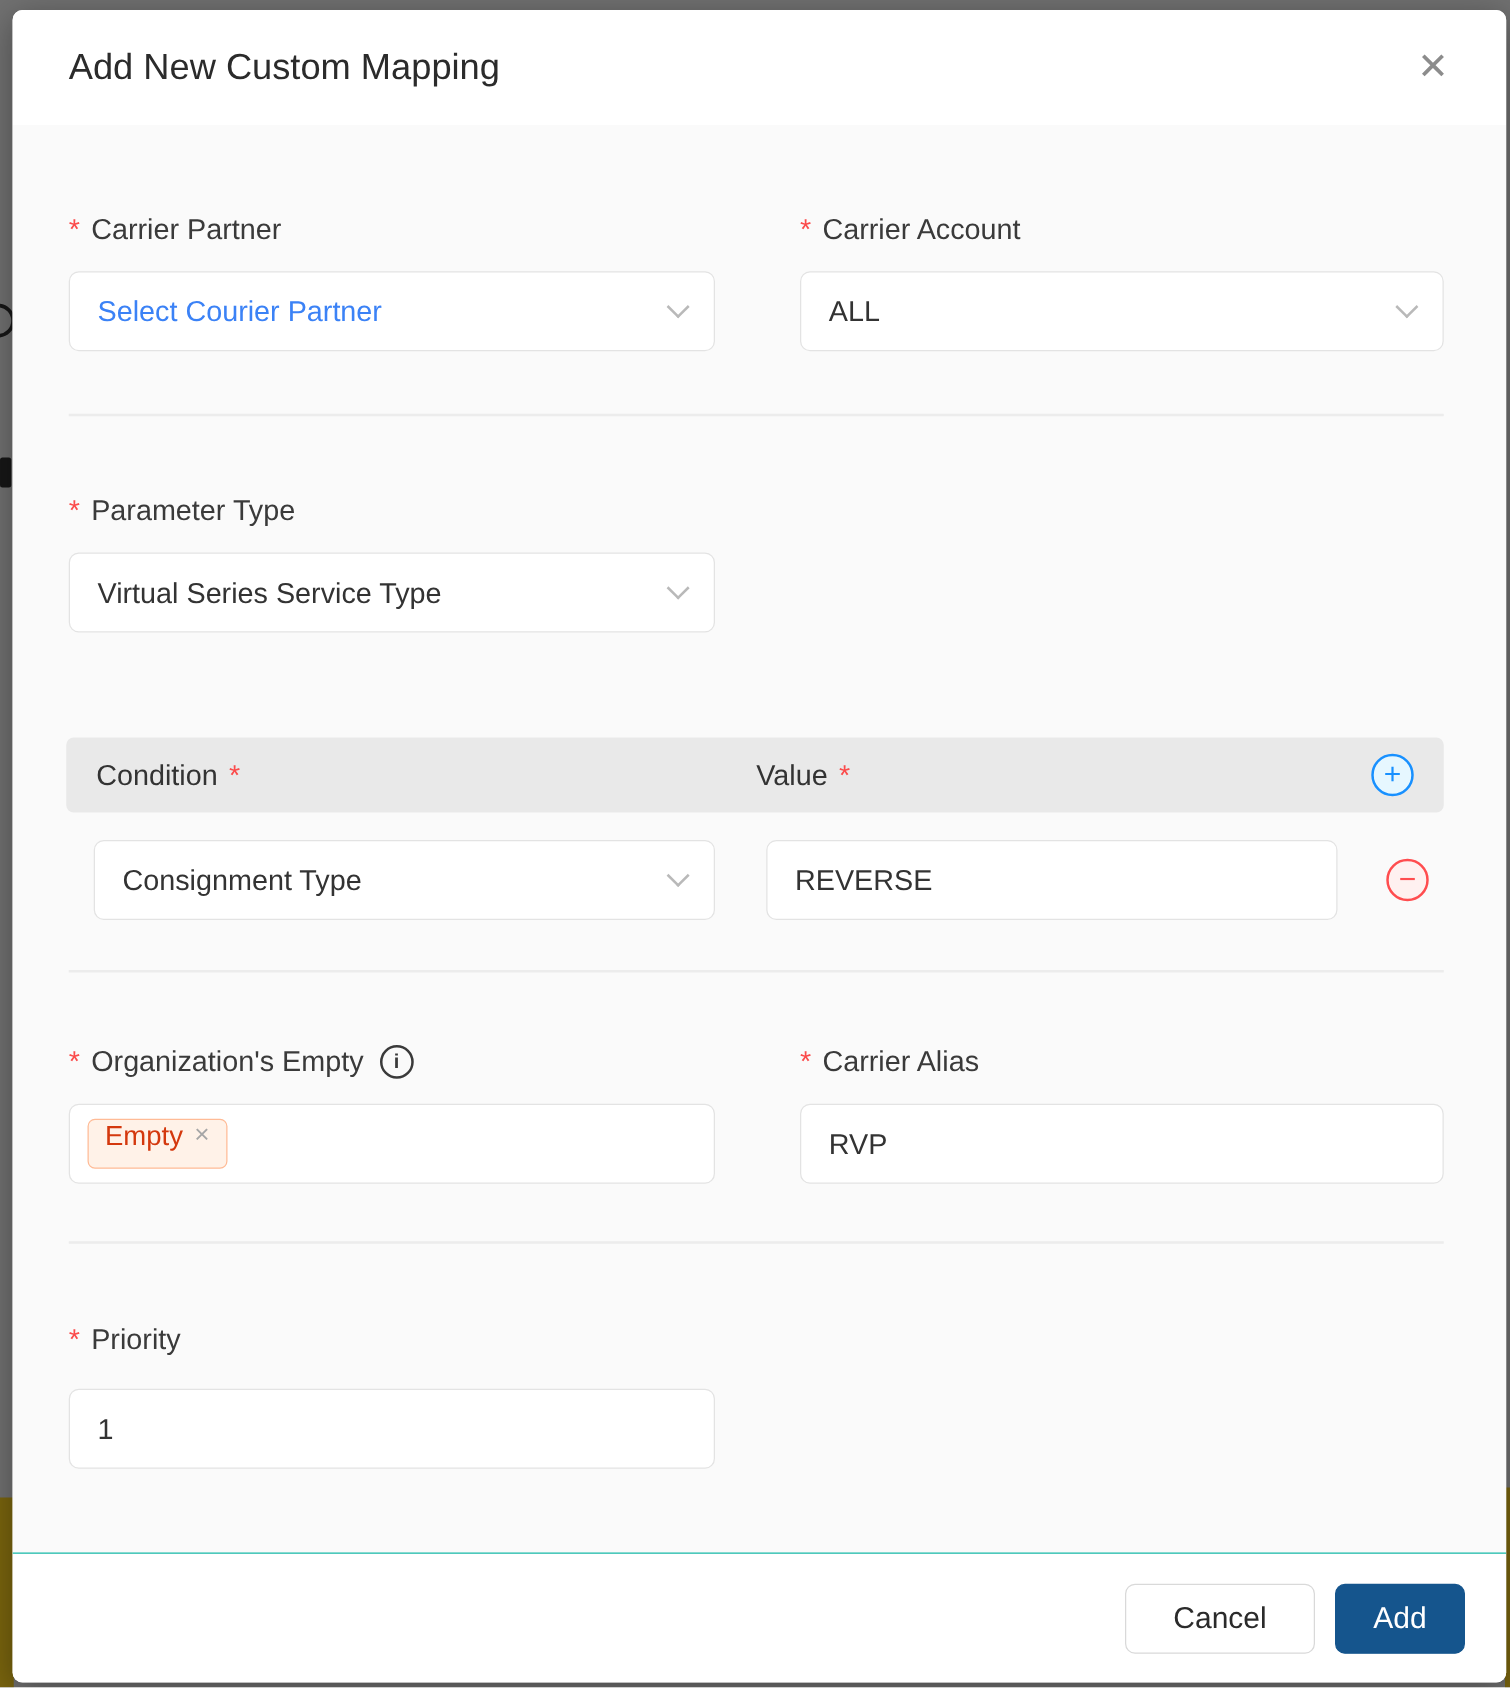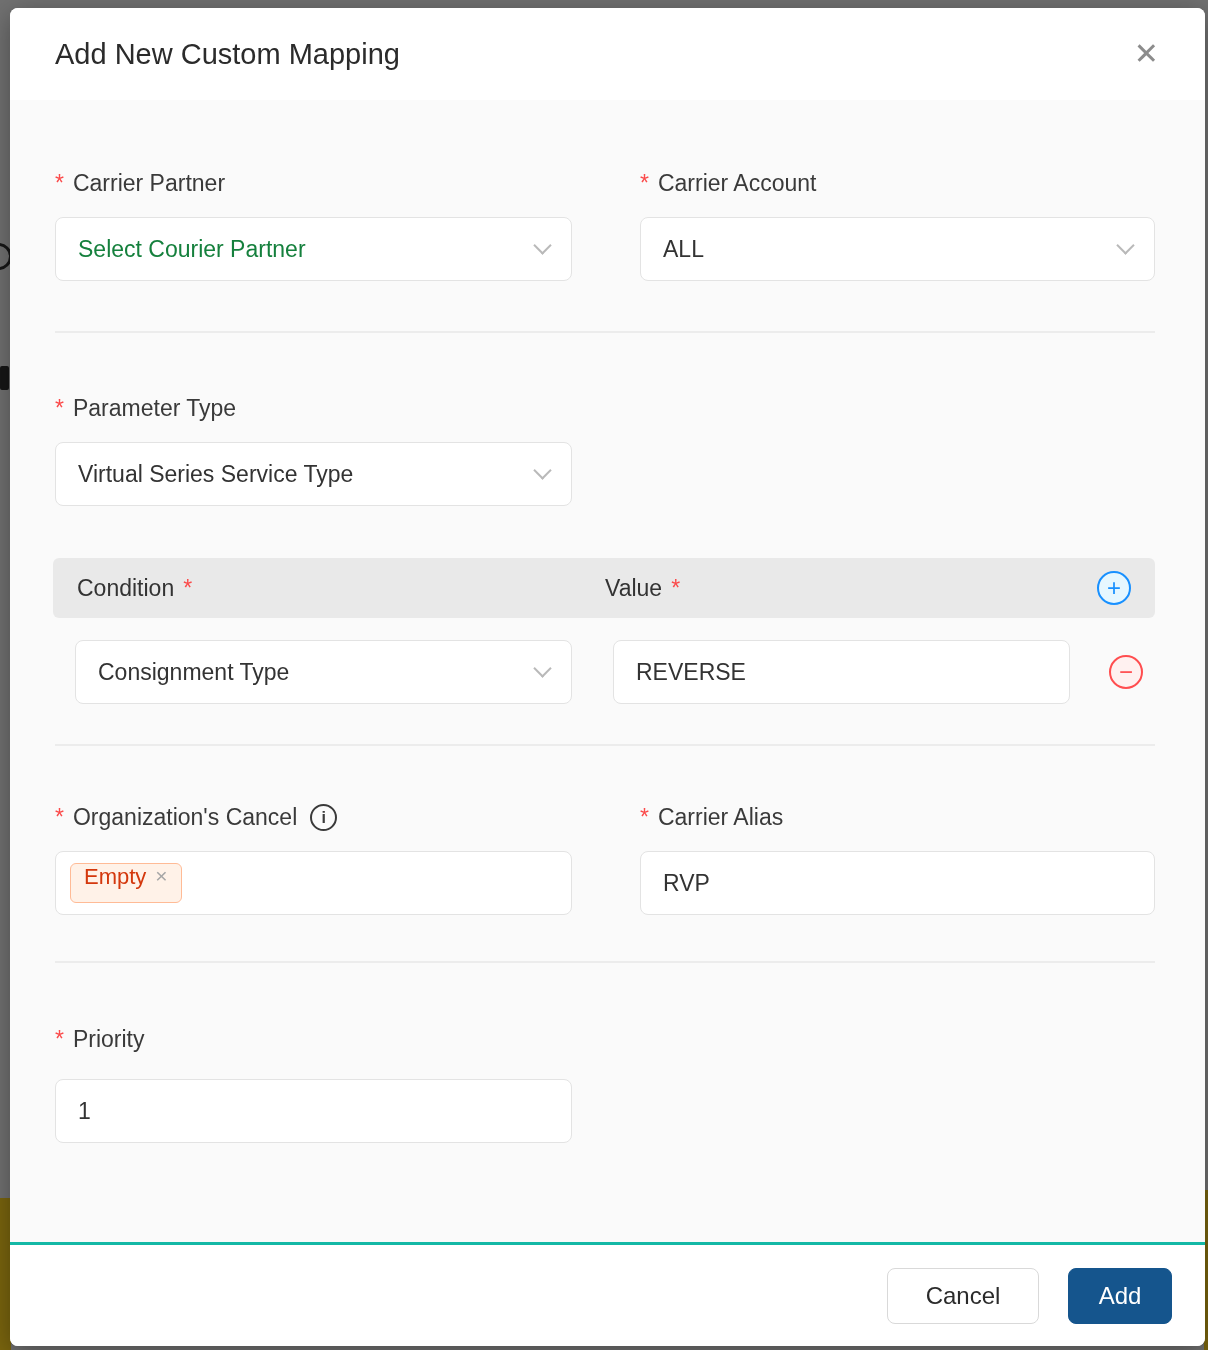--- a/index.html
+++ b/index.html
@@ -24,36 +24,36 @@
 
   .modal-body { height:1142px; padding:0 50px 0 45px; background:#fafafa; overflow:hidden; }
 
   .grid2 { display:grid; grid-template-columns:517px 515px; column-gap:68px; }
 
   .field-label { display:flex; align-items:center; gap:9px; font-size:23px; color:#3a3a3a; margin-bottom:20px; }
   .req { color:#fb4b4b; font-size:23px; }
 
   .control { height:64px; background:#fff; border:1px solid #e3e3e3; border-radius:8px;
              display:flex; align-items:center; padding:0 22px; font-size:23px; color:#333; }
-  .control.ghost { color:#15803d; }
+  .control.ghost { color:#3b82f6; }
   .chevron { margin-left:auto; width:13px; height:13px; border-right:2px solid #b9b9b9;
              border-bottom:2px solid #b9b9b9; transform:rotate(45deg); margin-top:-8px; }
 
   .sec-1 { margin-top:70px; }
   .divider { height:2px; background:#ececec; margin-top:50px; }
   .divider.d2 { margin-top:40px; }
   .divider.d3 { margin-top:46px; }
 
   .sec-2 { margin-top:62px; }
   .checkbox { width:31px; height:31px; margin-top:14px; background:#15558d; border-radius:7px;
               display:flex; align-items:center; justify-content:center; cursor:pointer; }
   .checkbox .check { color:#fff; font-size:22px; font-weight:700; line-height:1; }
 
   .cond-header { height:60px; background:#e9e9e9; border-radius:6px; display:flex; align-items:center;
-                 padding:0 24px; margin-top:52px; margin-left:-2px; width:1102px; }
+                 padding:0 24px; margin-top:84px; margin-left:-2px; width:1102px; }
   .cond-header .hdr { display:flex; align-items:center; gap:9px; font-size:23px; color:#333; }
   .cond-header .col1 { width:528px; }
   .circle-btn { width:34px; height:34px; border-radius:50%; display:flex; align-items:center;
                 justify-content:center; font-size:24px; line-height:1; cursor:pointer; }
   .plus-btn { margin-left:auto; border:2px solid #1890ff; background:#e6f7ff; color:#1890ff; }
   .minus-btn { border:2px solid #ff4d4f; background:#fff1f0; color:#ff4d4f; }
 
   .cond-row { display:flex; align-items:center; margin-top:22px; }
   .cond-row .cond-select { width:497px; margin-left:20px; }
   .cond-row .value-input { width:457px; margin-left:36px; }
@@ -69,22 +69,22 @@
   .tag-box { padding:0 14px; }
   .tag { display:flex; align-items:flex-start; gap:9px; height:40px; padding:0 13px; background:#fff2e8;
          border:1px solid #ffbb96; border-radius:6px; font-size:22px; color:#d4380d; }
   .tag-x { color:#a6a6a6; font-size:21px; cursor:pointer; }
 
   .sec-4 { margin-top:63px; }
   .sec-4 .field-label { margin-bottom:26px; }
   .priority-wrap { width:517px; }
 
   .modal-footer { position:absolute; left:0; right:0; bottom:0; height:104px; background:#fff;
-                  border-top:3px solid #14b8a6; display:flex; align-items:center; justify-content:flex-end;
-                  gap:29px; padding-right:33px; }
+                  border-top:1px solid #14b8a6; display:flex; align-items:center; justify-content:flex-end;
+                  gap:16px; padding-right:33px; }
   .btn { height:56px; border-radius:8px; font-size:24px; display:flex; align-items:center;
          justify-content:center; cursor:pointer; font-family:"Liberation Sans", sans-serif; }
   .btn-cancel { width:152px; background:#fff; border:1px solid #d9d9d9; color:#2b2b2b; }
   .btn-add { width:104px; background:#15558d; border:1px solid #15558d; color:#fff; }
 </style>
 </head>
 <body>
 
 <div class="page">
   <div class="frag-circle"></div>
@@ -168,21 +168,21 @@
           </div>
         </div>
       </div>
 
       <div class="divider d2"></div>
 
       <div class="grid2 sec-3">
         <div>
           <div class="field-label">
             <span class="req">*</span>
-            <span>Organization's Cancel</span>
+            <span>Organization's Empty</span>
             <span class="info-icon">i</span>
           </div>
           <div class="control tag-box">
             <div class="tag">
               <span>Empty</span>
               <span class="tag-x">×</span>
             </div>
           </div>
         </div>
         <div>

